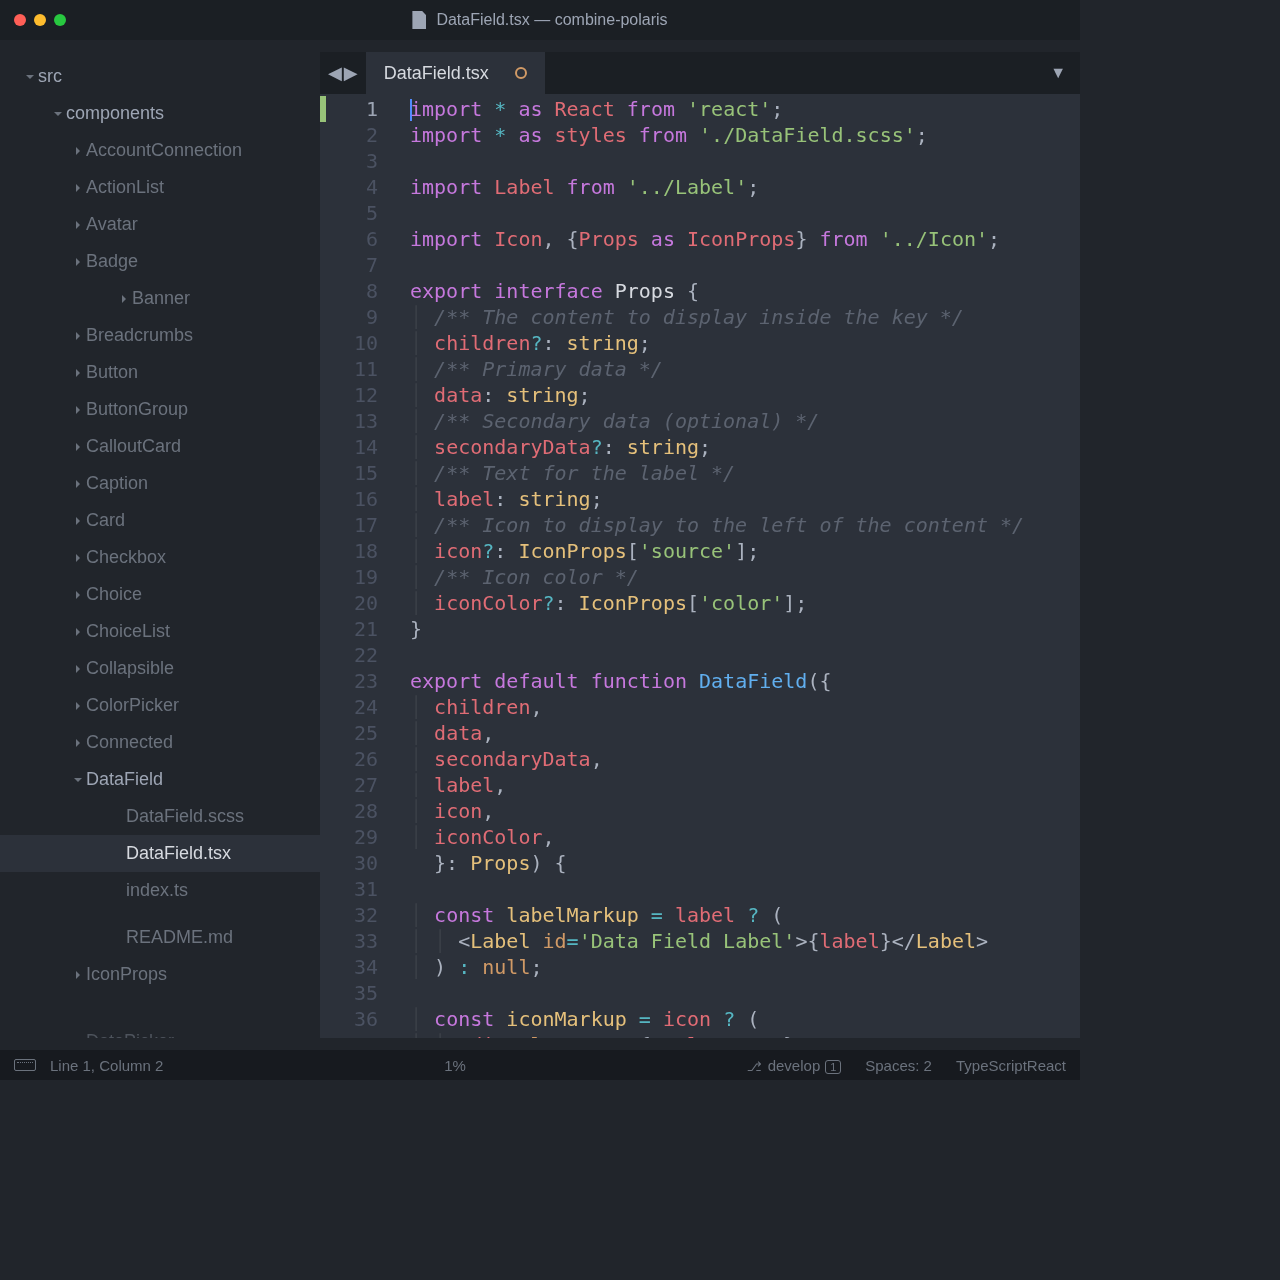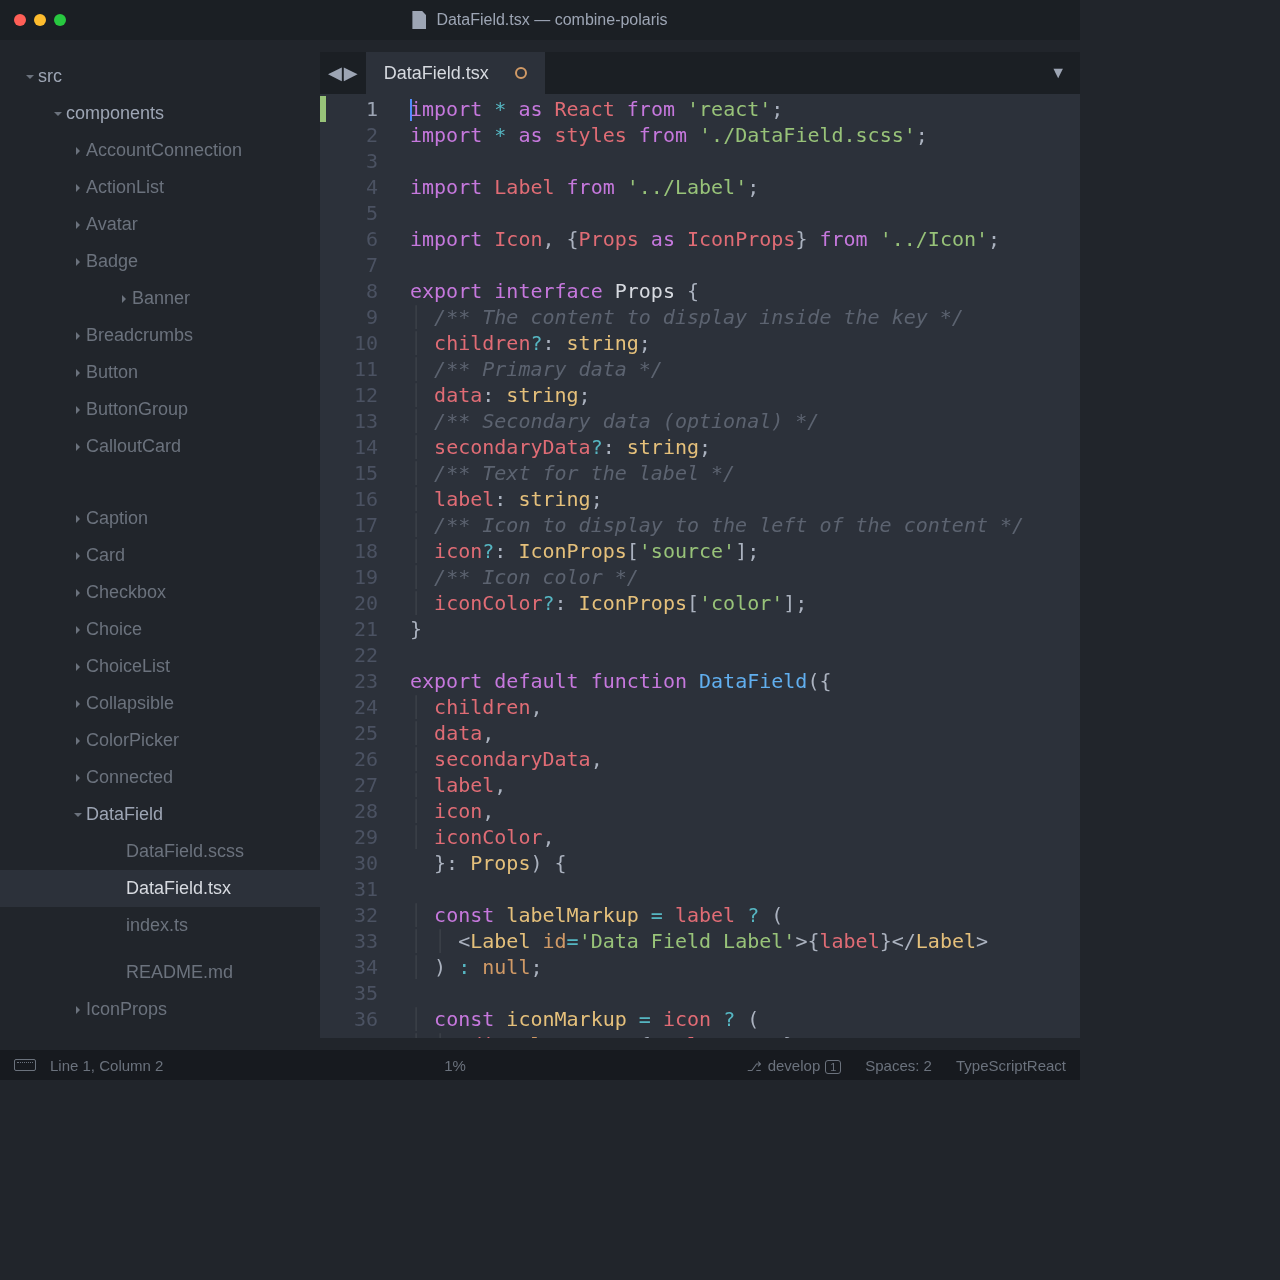--- a/index.html
+++ b/index.html
@@ -321,21 +321,21 @@
             <span>ButtonGroup</span>
           </div>
           <div class="tree-row" style="padding-left: 70px; align-items: center;">
             <span class="chev">
               <svg viewBox="0 0 10 10">
                 <path d="M3 1 L7 5 L3 9 Z"></path>
               </svg>
             </span>
             <span>CalloutCard</span>
           </div>
-          <div class="tree-row" style="padding-left: 70px; margin-top: 35px;">
+          <div class="tree-row" style="padding-left: 70px;">
             <span class="chev">
               <svg viewBox="0 0 10 10">
                 <path d="M3 1 L7 5 L3 9 Z"></path>
               </svg>
             </span>
             <span>Caption</span>
           </div>
           <div class="tree-row" style="padding-left: 70px;">
             <span class="chev">
               <svg viewBox="0 0 10 10">

